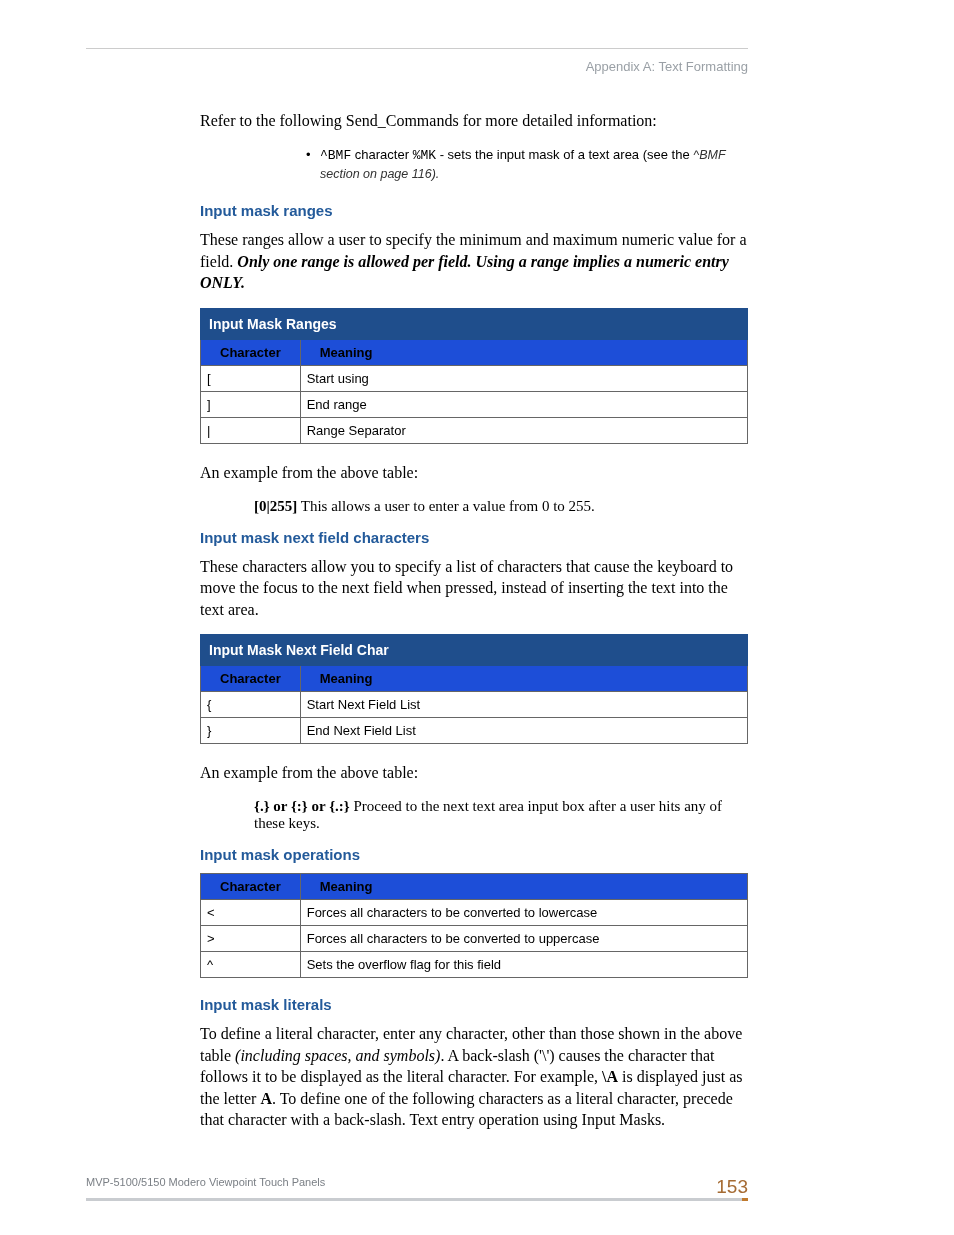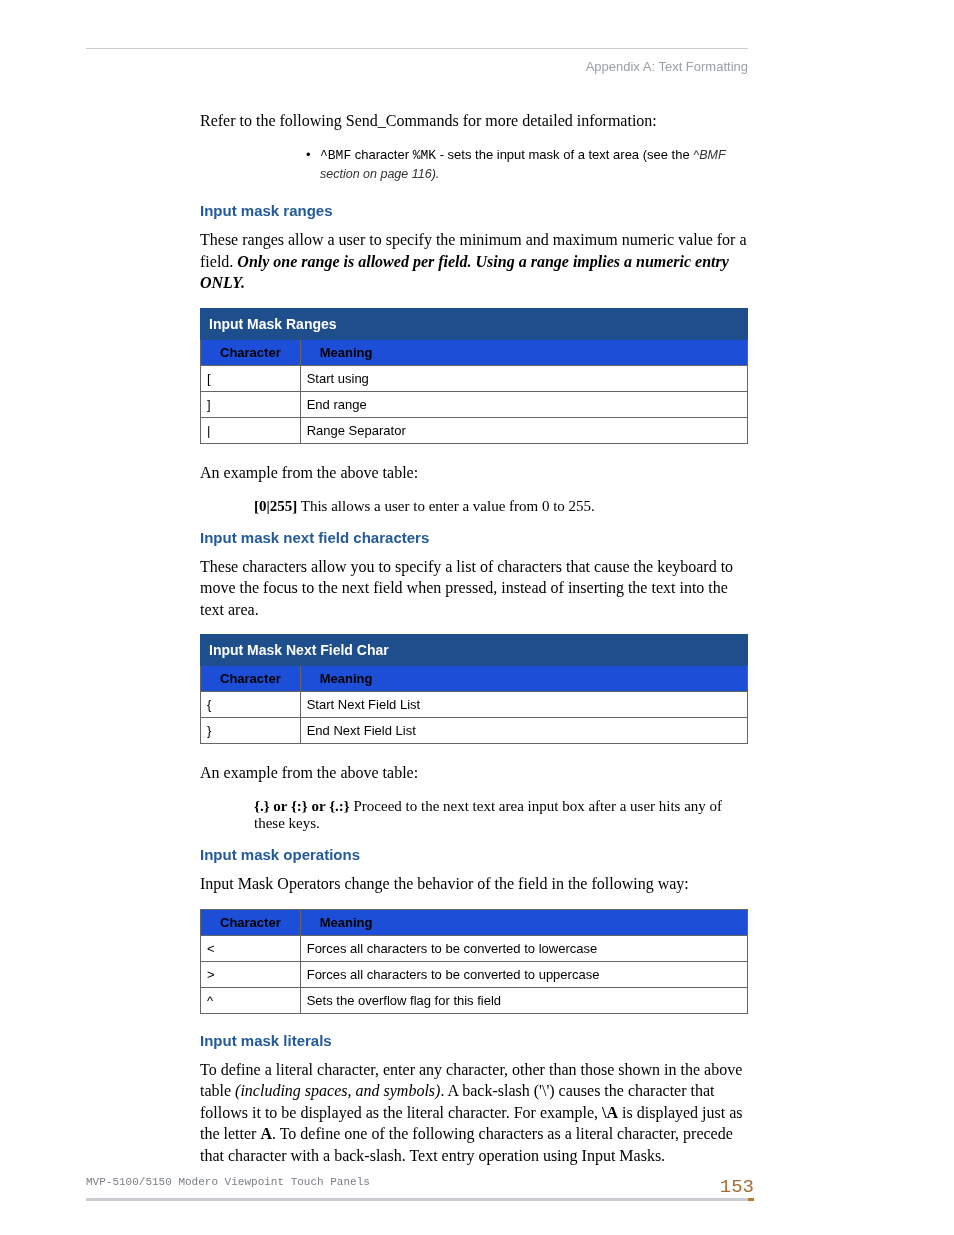--- a/index.html
+++ b/index.html
@@ -16,21 +16,21 @@
   .italic { font-style: italic; font-family: Arial, Helvetica, sans-serif; font-size: 12.5px; color:#333;}
   .h2 { color: #235a9a; font-family: Arial, Helvetica, sans-serif; font-weight: bold; font-size: 15px; margin: 10px 0 10px 0; }
   .bold { font-weight: bold; }
   .bolditalic { font-weight: bold; font-style: italic; }
   table.mask { width: 100%; border-collapse: collapse; margin: 6px 0 18px 0; font-family: Arial, Helvetica, sans-serif; font-size: 13px; }
   table.mask .title-row td { background: #1f4e8c; color: #fff; font-weight: bold; padding: 7px 8px; border: 1px solid #1f4e8c; font-size: 14px; }
   table.mask th { text-align: left; background: #1d4ed8; border: 1px solid #666; padding: 5px 19px; font-weight: bold; font-family: Arial, Helvetica, sans-serif; font-size: 13px; }
   table.mask td { border: 1px solid #666; padding: 5px 6px; vertical-align: top; }
   table.mask .col1 { width: 82px; }
   .indent-ex { margin-left: 54px; font-size: 15px; margin-bottom: 14px; }
-  .footer { position: absolute; left: 86px; right: 80px; bottom: 34px; font-family: Liberation Mono, monospace; font-size: 11px; color: #7a7f85; }
+  .footer { position: absolute; left: 86px; right: 86px; bottom: 34px; font-family: Liberation Sans, sans-serif; font-size: 11px; color: #7a7f85; }
   .footer .pagenum { float: right; color: #a56b33; font-size: 19px; }
   .footer .bar { clear: both; border-top: 3px solid #c9ccd0; margin-top: 4px; position: relative; }
   .footer .bar::after { content:""; position:absolute; right:0; top:-3px; width:6px; height:3px; background:#c07a2e; }
 </style>
 </head>
 <body>
 
 <div class="page">
   <hr class="hr-top">
   <div class="hdr">Appendix A: Text Formatting</div>
@@ -93,21 +93,20 @@
       <tr>
             <td class="col1">}</td>
             <td>End Next Field List</td>
           </tr>
     </tbody>
       </table>
     <p class="para">An example from the above table:</p>
     <p class="indent-ex"><span class="bold">{.} or {:} or {.:}</span><span> Proceed to the next text area input box after a user hits any of these keys.</span></p>
 
     <div class="h2">Input mask operations</div>
-    <p class="para">Input Mask Operators change the behavior of the field in the following way:</p>
     <table class="mask">
       <tbody>
       <tr>
         <th class="col1">Character</th>
         <th>Meaning</th>
       </tr>
       <tr>
             <td class="col1">&lt;</td>
             <td>Forces all characters to be converted to lowercase</td>
           </tr>

